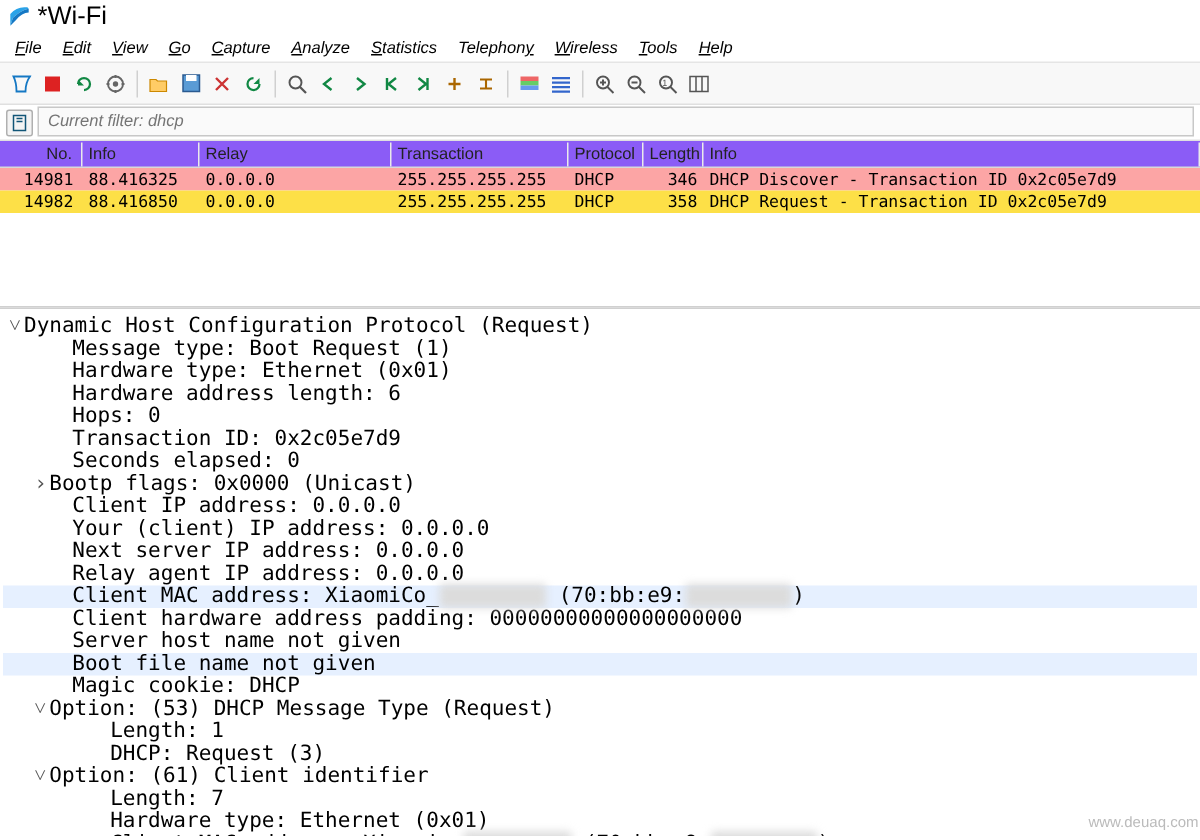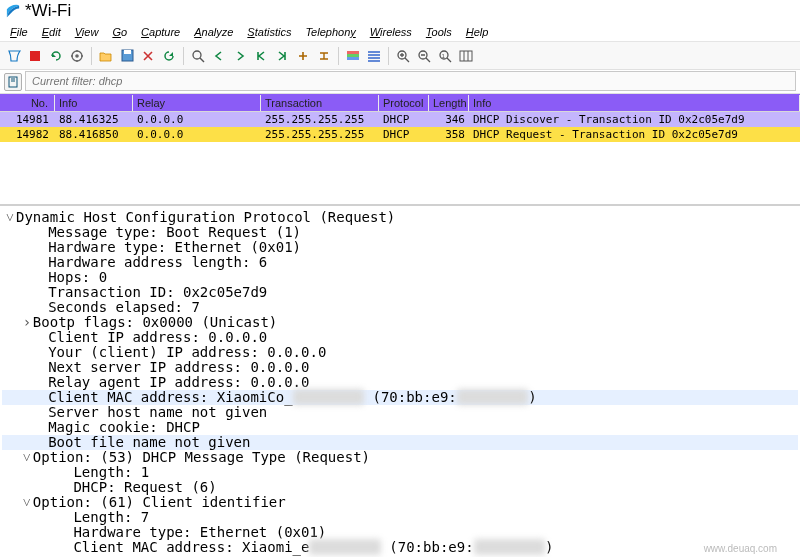--- a/index.html
+++ b/index.html
@@ -13,36 +13,36 @@
 .toolbar { height: 28px; display: flex; align-items: center; padding: 2px 4px; gap: 1px; border-bottom: 1px solid #e0e0e0; background: #f8f8f8; }
 .tb-btn { width: 20px; height: 20px; display: flex; align-items: center; justify-content: center; border: 1px solid transparent; border-radius: 2px; cursor: pointer; }
 .tb-sep { width: 1px; height: 18px; background: #d0d0d0; margin: 0 3px; }
 .filterbar { height: 24px; display: flex; align-items: flex-end; padding: 2px 4px; border-bottom: 1px solid #e0e0e0; }
 .filter-btn { width: 18px; height: 18px; border: 1px solid #b0b0b0; border-radius: 2px; display: flex; align-items: center; justify-content: center; margin-right: 3px; background: #f4f4f4; }
 .filter-input { flex: 1; height: 20px; border: 1px solid #c8c8c8; background: #fafafa; font-size: 11px; padding: 0 6px; color: #808080; font-style: italic; }
 .packet-pane { height: 111px; border-bottom: 1px solid #d0d0d0; overflow: hidden; }
 .pkt-header { display: flex; background: #8b5cf6; border-bottom: 1px solid #d8d8d8; height: 18px; align-items: flex-end; }
 .pkt-header div { padding: 2px 4px; font-size: 11px; color: #222; border-right: 1px solid #eaeaea; overflow: hidden; white-space: nowrap; }
 .pkt-body { font-family: Consolas, monospace; font-size: 11px; }
-.pkt-row { display: flex; height: 15px; align-items: center; background: #c4b5fd; }
+.pkt-row { display: flex; height: 15px; align-items: center; background: #fca5a5; }
 .pkt-row.sel { background: #fde047; }
 .pkt-row div { padding: 0 4px; overflow: hidden; white-space: nowrap; }
 .c-no { width: 55px; text-align: right; padding-right: 6px !important; }
 .c-time { width: 78px; }
 .c-src { width: 128px; }
 .c-dst { width: 118px; }
 .c-proto { width: 50px; }
 .c-len { width: 40px; text-align: right; }
 .c-info { flex: 1; }
 .detail-pane { height: 352px; overflow: auto; font-family: Consolas, monospace; font-size: 14px; line-height: 15px; padding: 4px 2px; border-top: 1px solid #d0d0d0; }
 .dl { white-space: pre; padding-left: 4px; }
 .dl.hl { background: #e6f0ff; }
 .tri { display:inline-block; width:10px; color:#555; }
 .blur { filter: blur(3px); background:#dcdcdc; color:#dcdcdc; border-radius:2px; padding:0 2px; }
-.watermark { position: absolute; bottom: 6px; right: 23px; font-size: 10px; color: #bbb; font-family: sans-serif; }
+.watermark { position: absolute; bottom: 6px; right: 1px; font-size: 10px; color: #bbb; font-family: sans-serif; }
 </style>
 </head>
 <body>
 
 <div class="titlebar">
   <svg class="app-logo" viewBox="0 0 16 16">
       <path d="M1 15 L1 6 Q6 0 14 1 L15 2 Q9 3 3 9 Z" fill="#2aa3e8"></path>
       <path d="M1 15 L3 9 Q9 3 15 2 L15 5 Q10 5 5 11 Z" fill="#1578c4"></path>
     </svg>
   <span class="title-text">*Wi-Fi</span>
@@ -229,32 +229,33 @@
   </div>
 </div>
 
 <div class="detail-pane">
 <div class="dl"><span class="tri">˅</span><span>Dynamic Host Configuration Protocol (Request)</span></div>
 <div class="dl">     <span>Message type: Boot Request (1)</span></div>
 <div class="dl">     <span>Hardware type: Ethernet (0x01)</span></div>
 <div class="dl">     <span>Hardware address length: 6</span></div>
 <div class="dl">     <span>Hops: 0</span></div>
 <div class="dl">     <span>Transaction ID: 0x2c05e7d9</span></div>
-<div class="dl">     <span>Seconds elapsed: 7</span></div>
+<div class="dl">     <span>Seconds elapsed: 0</span></div>
 <div class="dl">  <span class="tri">›</span><span>Bootp flags: 0x0000 (Unicast)</span></div>
 <div class="dl">     <span>Client IP address: 0.0.0.0</span></div>
 <div class="dl">     <span>Your (client) IP address: 0.0.0.0</span></div>
 <div class="dl">     <span>Next server IP address: 0.0.0.0</span></div>
 <div class="dl">     <span>Relay agent IP address: 0.0.0.0</span></div>
 <div class="dl hl">     <span>Client MAC address: XiaomiCo_</span><span class="blur">xx:xx:xx</span><span> (70:bb:e9:</span><span class="blur">xx:xx:xx</span><span>)</span></div>
+<div class="dl">     <span>Client hardware address padding: 00000000000000000000</span></div>
 <div class="dl">     <span>Server host name not given</span></div>
+<div class="dl hl">     <span>Boot file name not given</span></div>
 <div class="dl">     <span>Magic cookie: DHCP</span></div>
-<div class="dl hl">     <span>Boot file name not given</span></div>
 <div class="dl">  <span class="tri">˅</span><span>Option: (53) DHCP Message Type (Request)</span></div>
 <div class="dl">        <span>Length: 1</span></div>
-<div class="dl">        <span>DHCP: Request (6)</span></div>
+<div class="dl">        <span>DHCP: Request (3)</span></div>
 <div class="dl">  <span class="tri">˅</span><span>Option: (61) Client identifier</span></div>
 <div class="dl">        <span>Length: 7</span></div>
 <div class="dl">        <span>Hardware type: Ethernet (0x01)</span></div>
 <div class="dl">        <span>Client MAC address: Xiaomi_e</span><span class="blur">xx:xx:xx</span><span> (70:bb:e9:</span><span class="blur">xx:xx:xx</span><span>)</span></div>
 </div>
 
 <div class="watermark">www.deuaq.com</div>
 
 </body></html>

